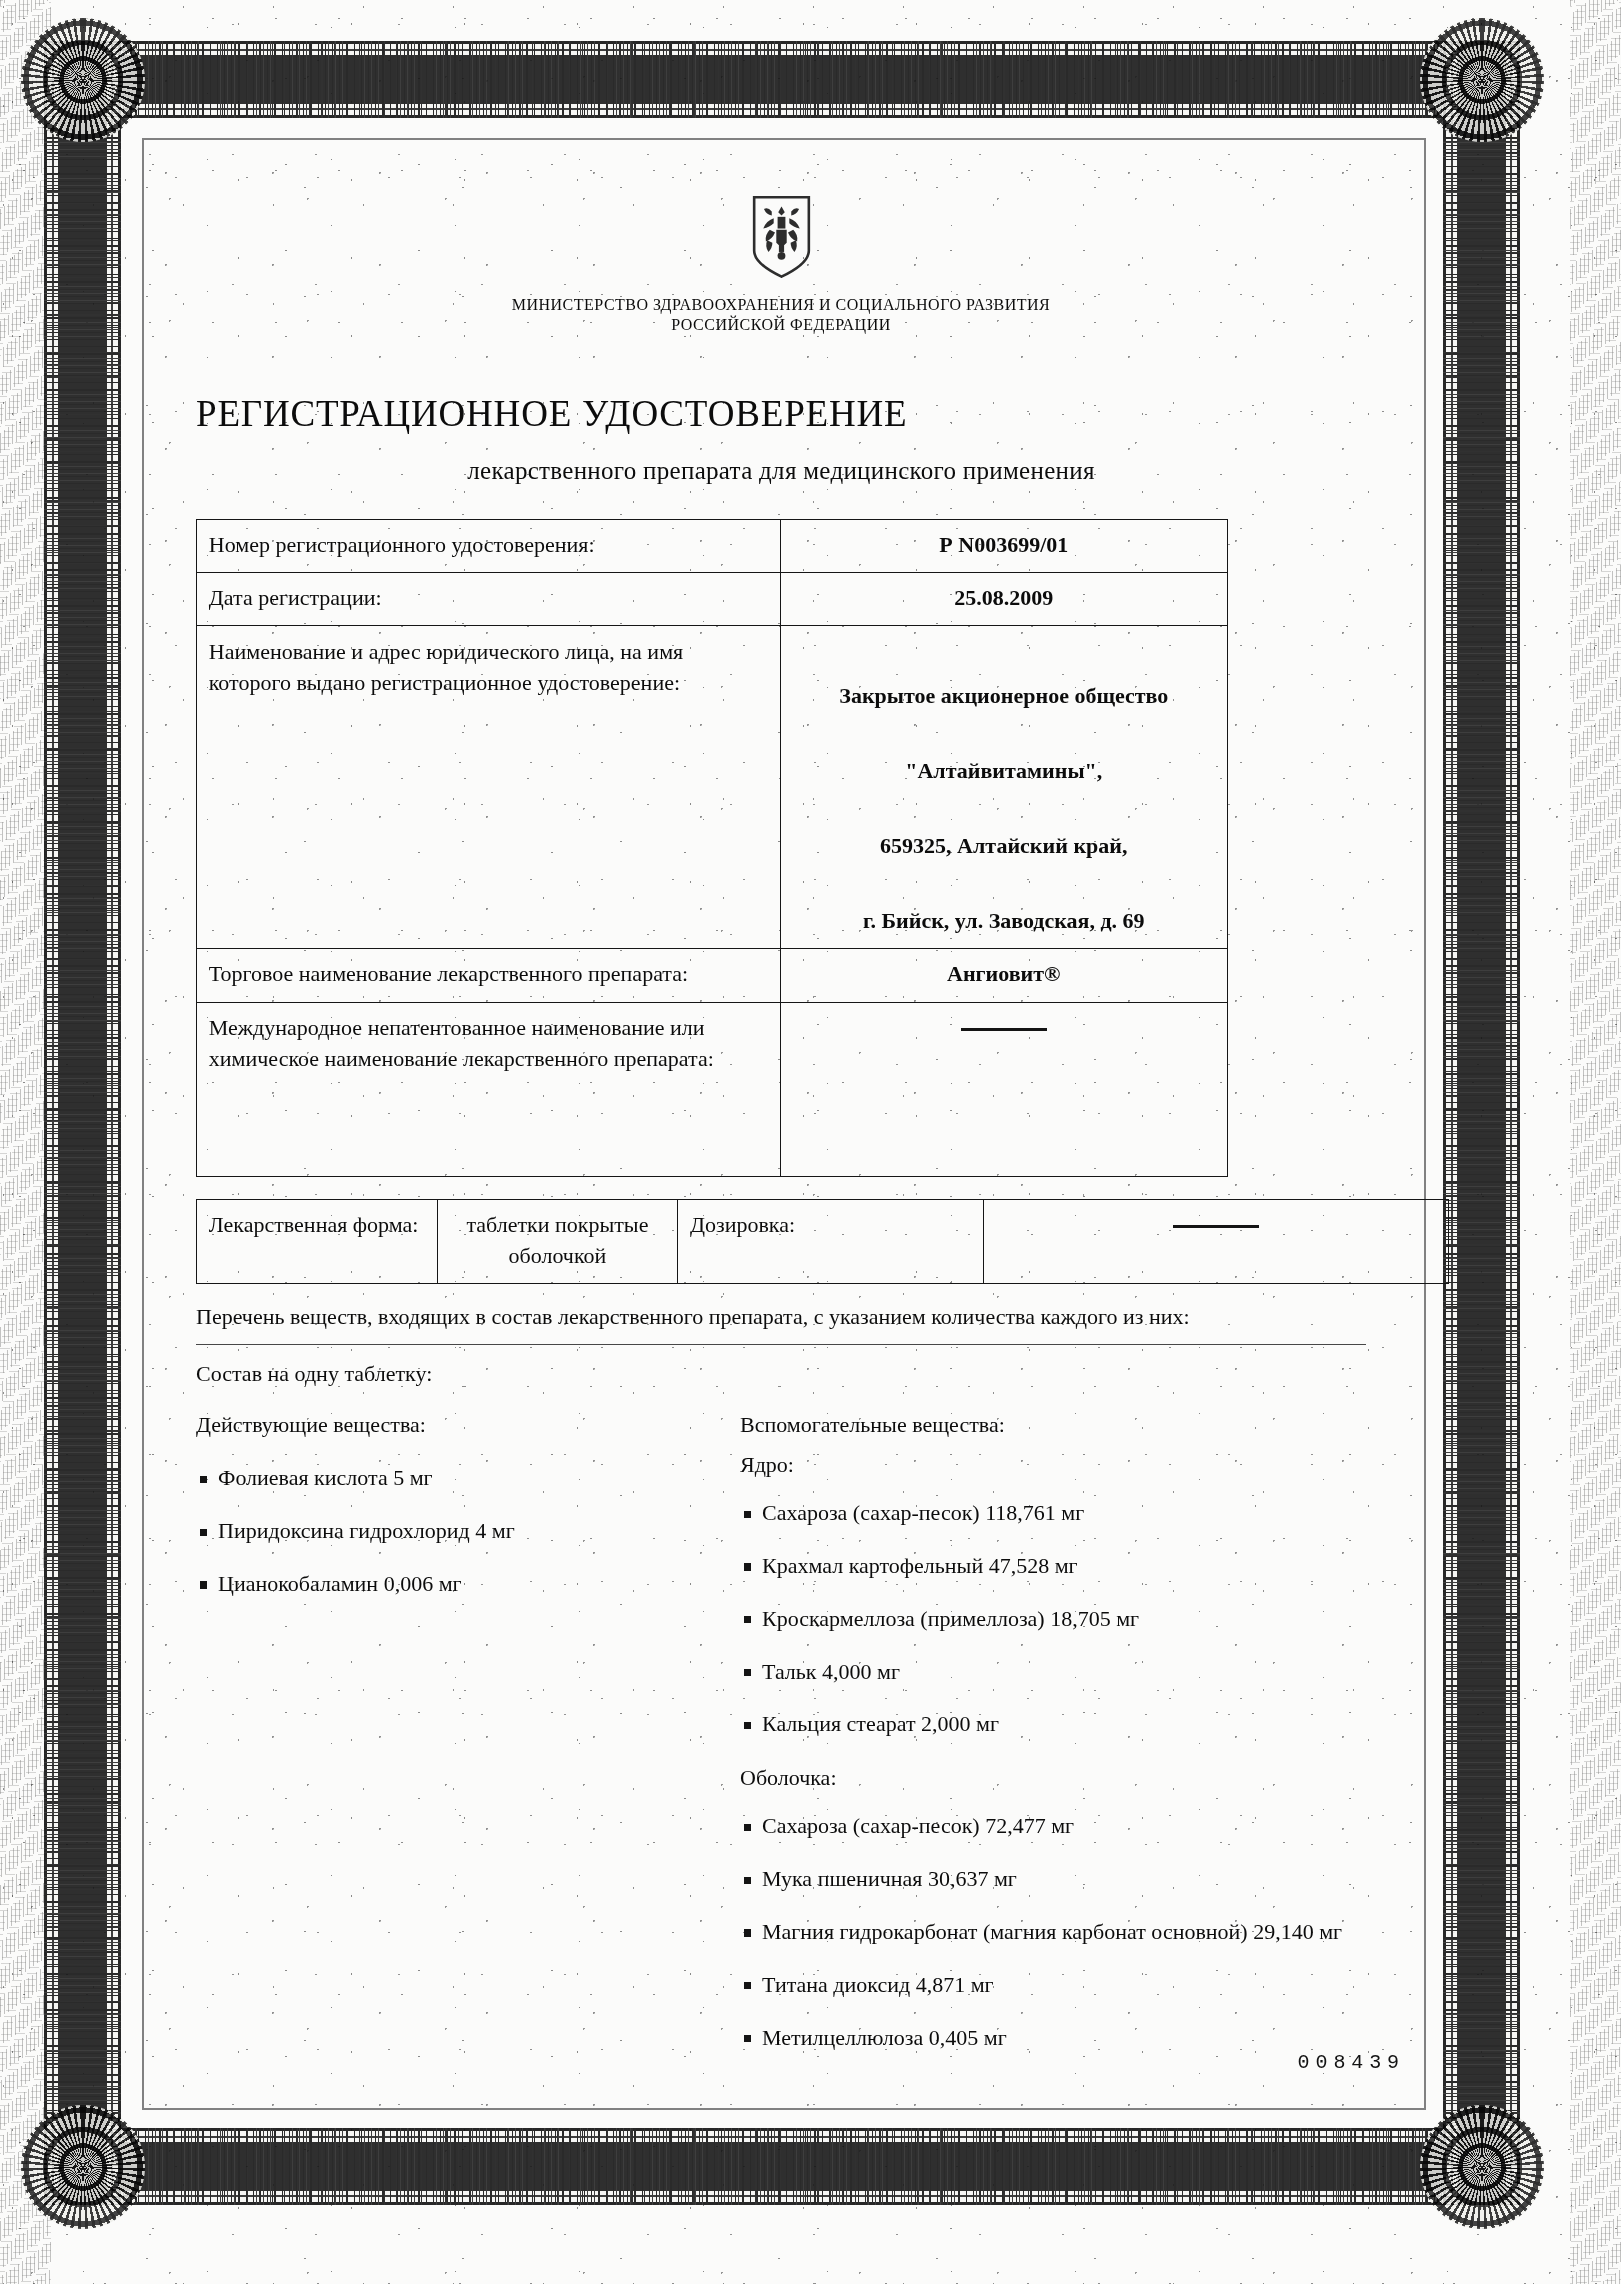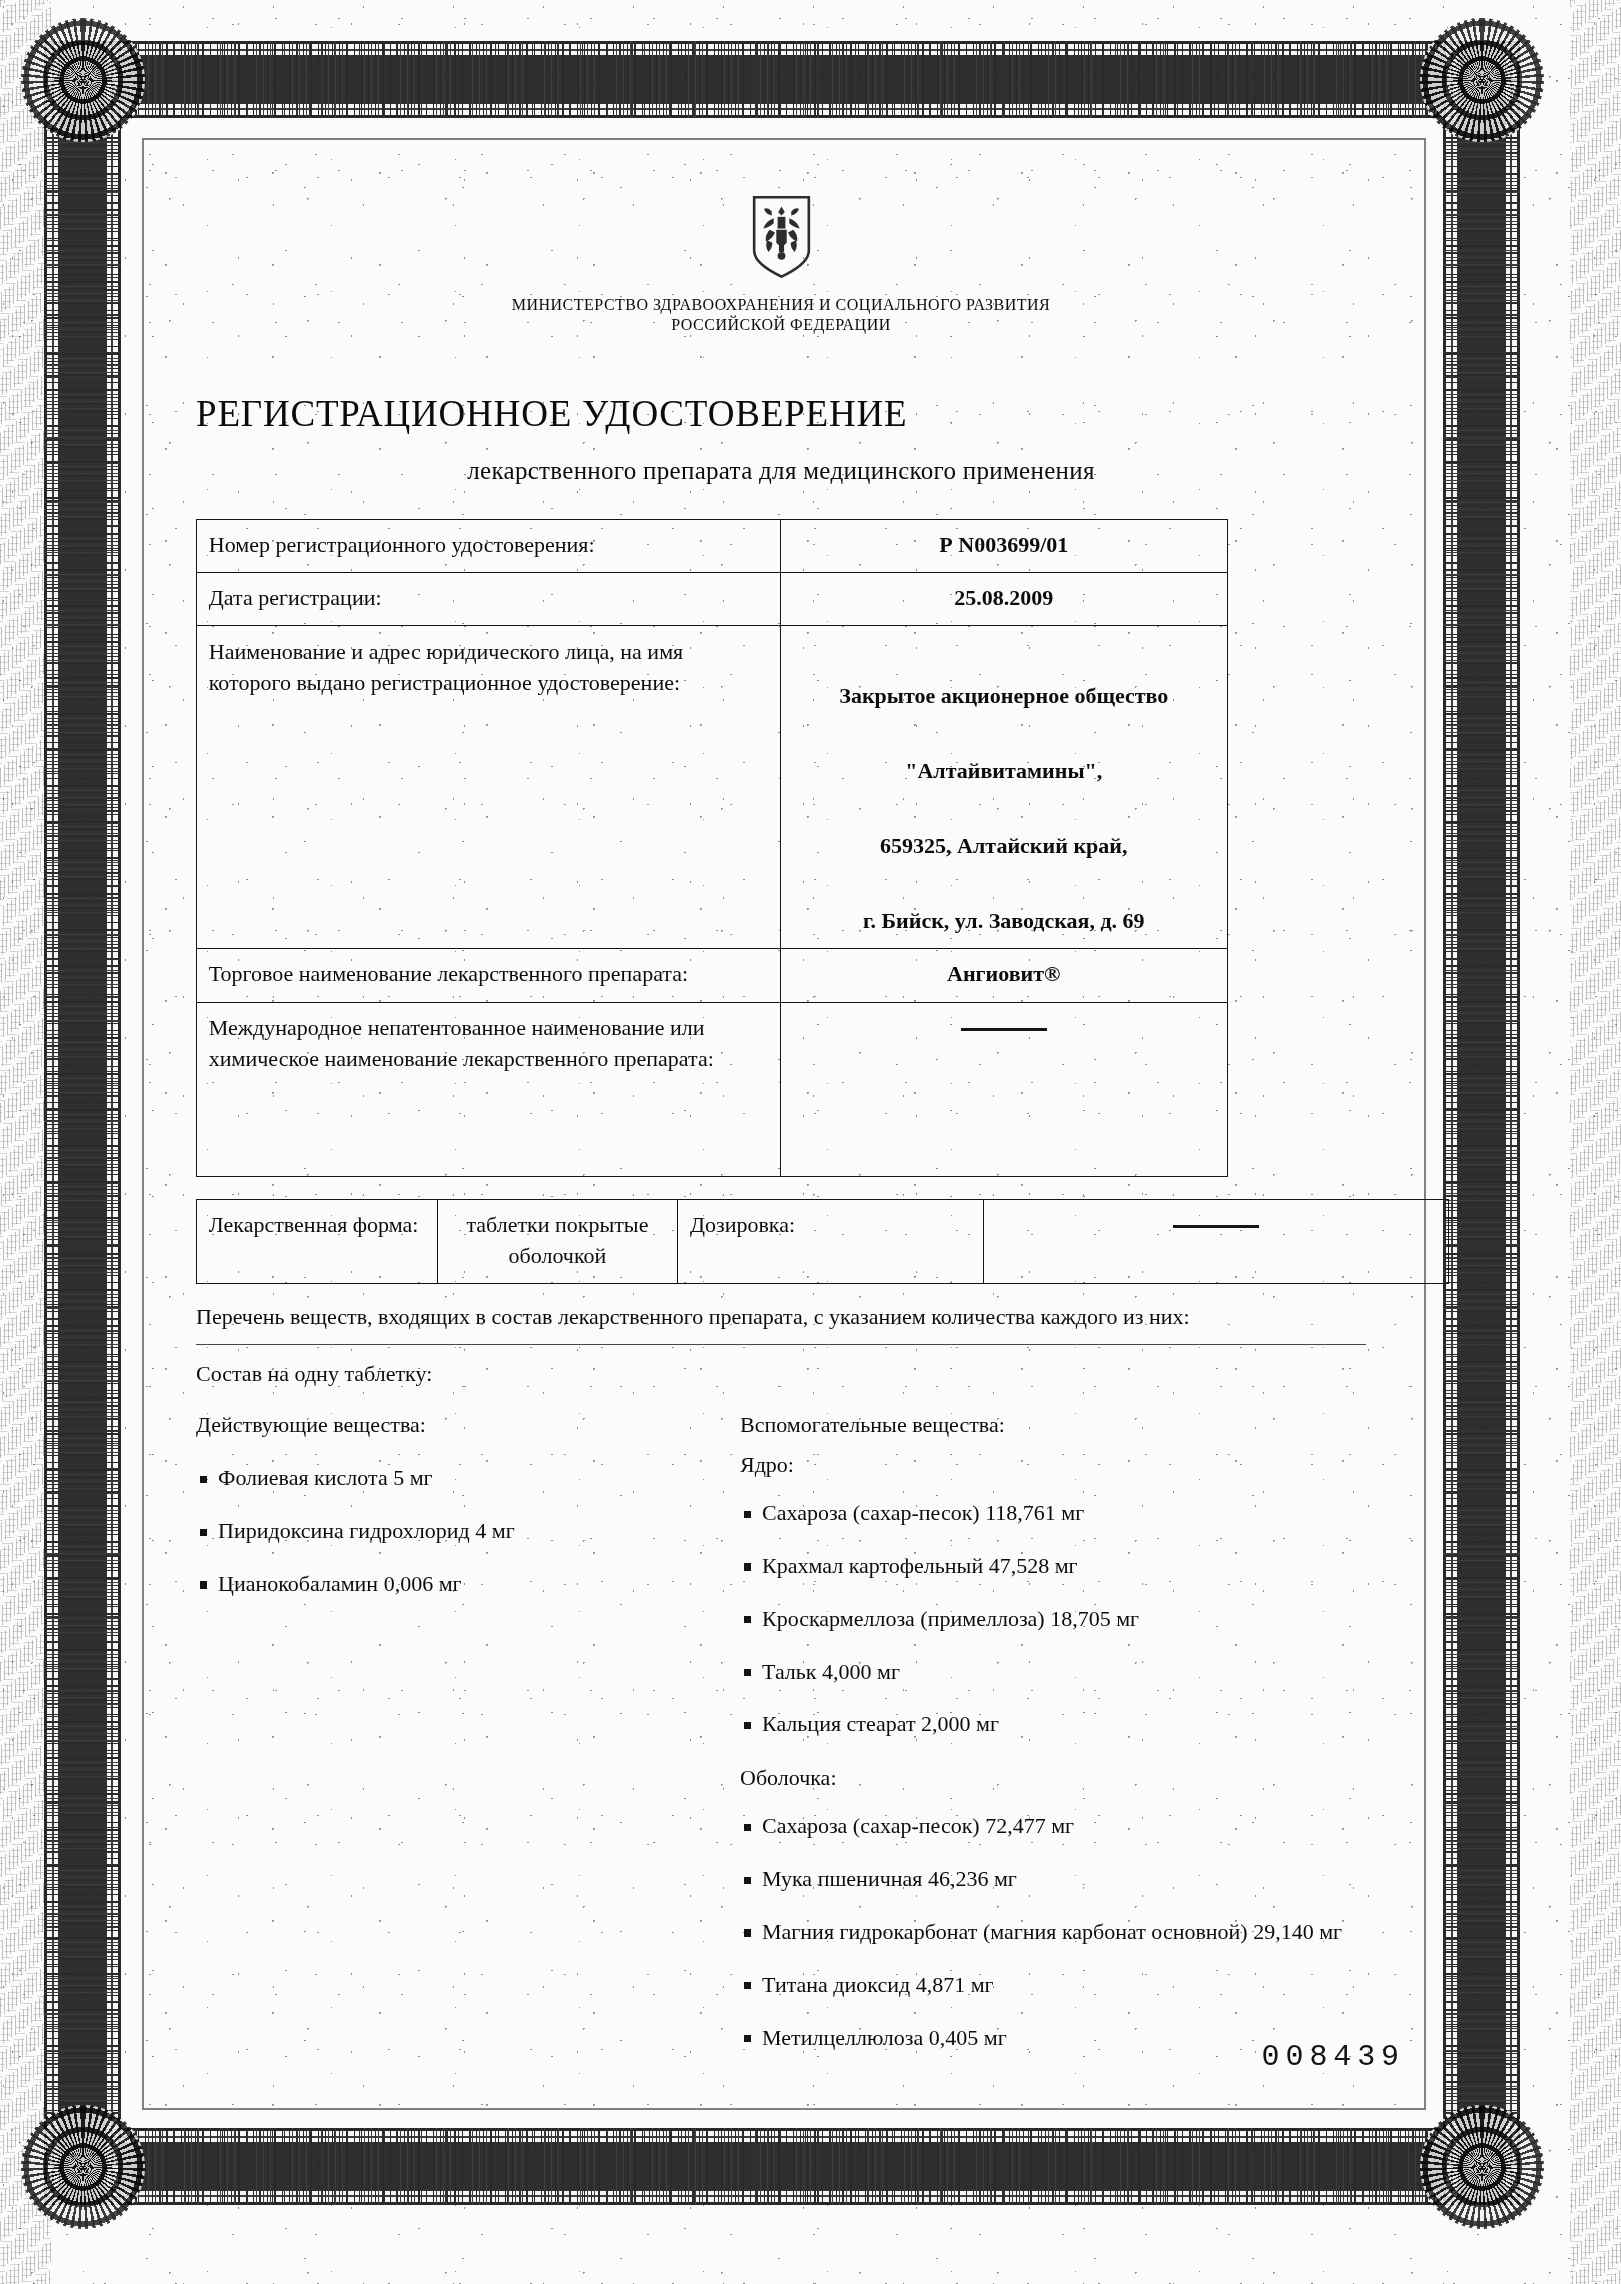--- a/index.html
+++ b/index.html
@@ -230,21 +230,21 @@
   }
   .sub-head {
     margin: 2.6px 0 17px 0;
   }
 
   .serial {
     position: absolute;
     right: 216px;
     bottom: 210px;
     font-family: "Liberation Mono", monospace;
-    font-size: 30px;
+    font-size: 20px;
     letter-spacing: 5.9px;
     color: #131313;
   }
 
   
   .grime-l, .grime-r {
     position: absolute;
     top: 0; height: 2284px; width: 51px;
     pointer-events: none;
     opacity: .5;
@@ -403,21 +403,21 @@
           <ul class="items">
             <li>Сахароза (сахар-песок) 118,761 мг</li>
             <li>Крахмал картофельный 47,528 мг</li>
             <li>Кроскармеллоза (примеллоза) 18,705 мг</li>
             <li>Тальк 4,000 мг</li>
             <li>Кальция стеарат 2,000 мг</li>
           </ul>
           <p class="sub-head">Оболочка:</p>
           <ul class="items">
             <li>Сахароза (сахар-песок) 72,477 мг</li>
-            <li>Мука пшеничная 46,236 мг</li>
+            <li>Мука пшеничная 30,637 мг</li>
             <li>Магния гидрокарбонат  (магния карбонат основной) 29,140 мг</li>
             <li>Титана диоксид 4,871 мг</li>
             <li>Метилцеллюлоза 0,405 мг</li>
           </ul>
         </div>
 
       </div>
     </div>
   </div>
 

